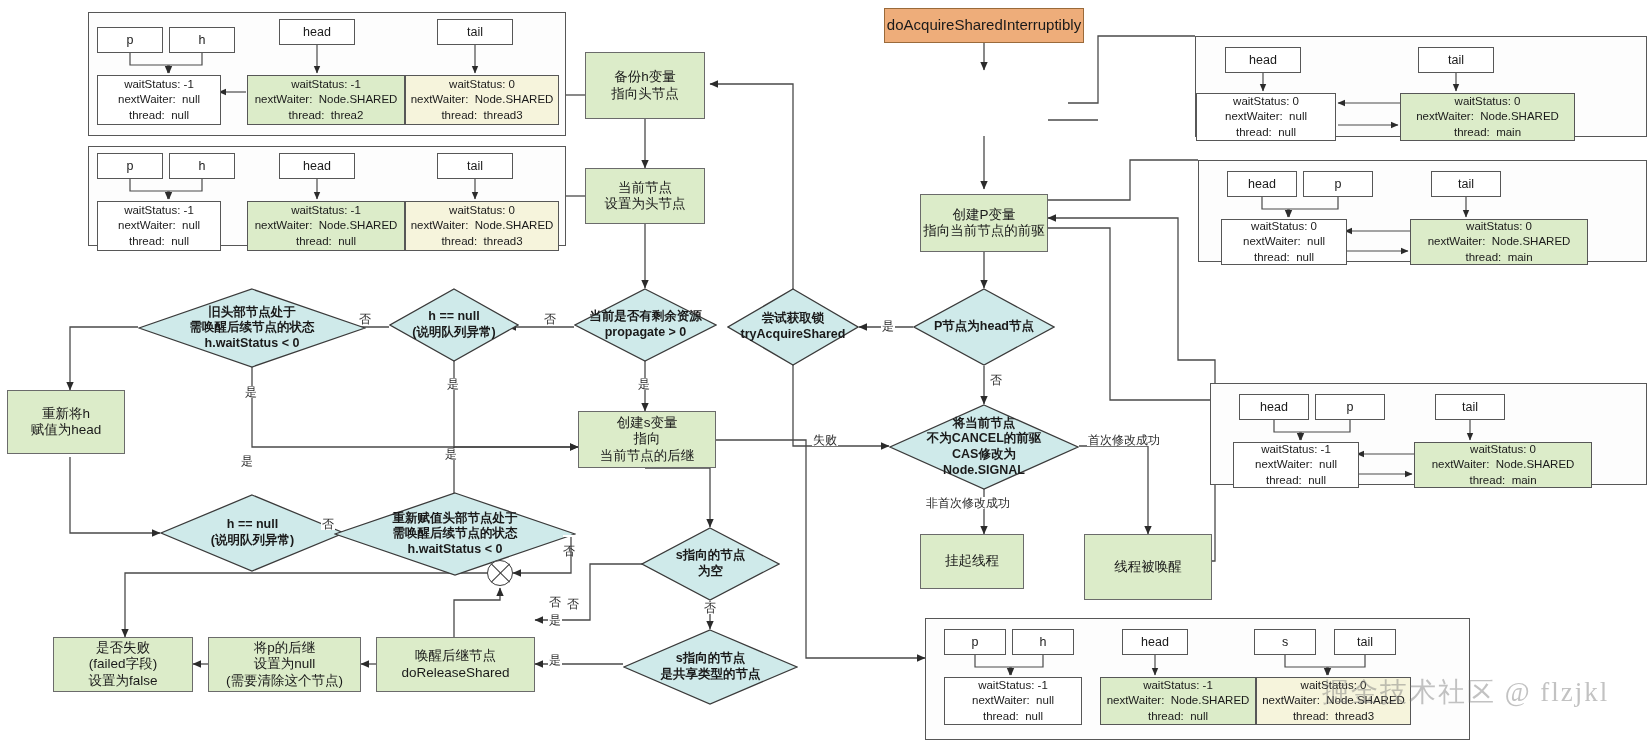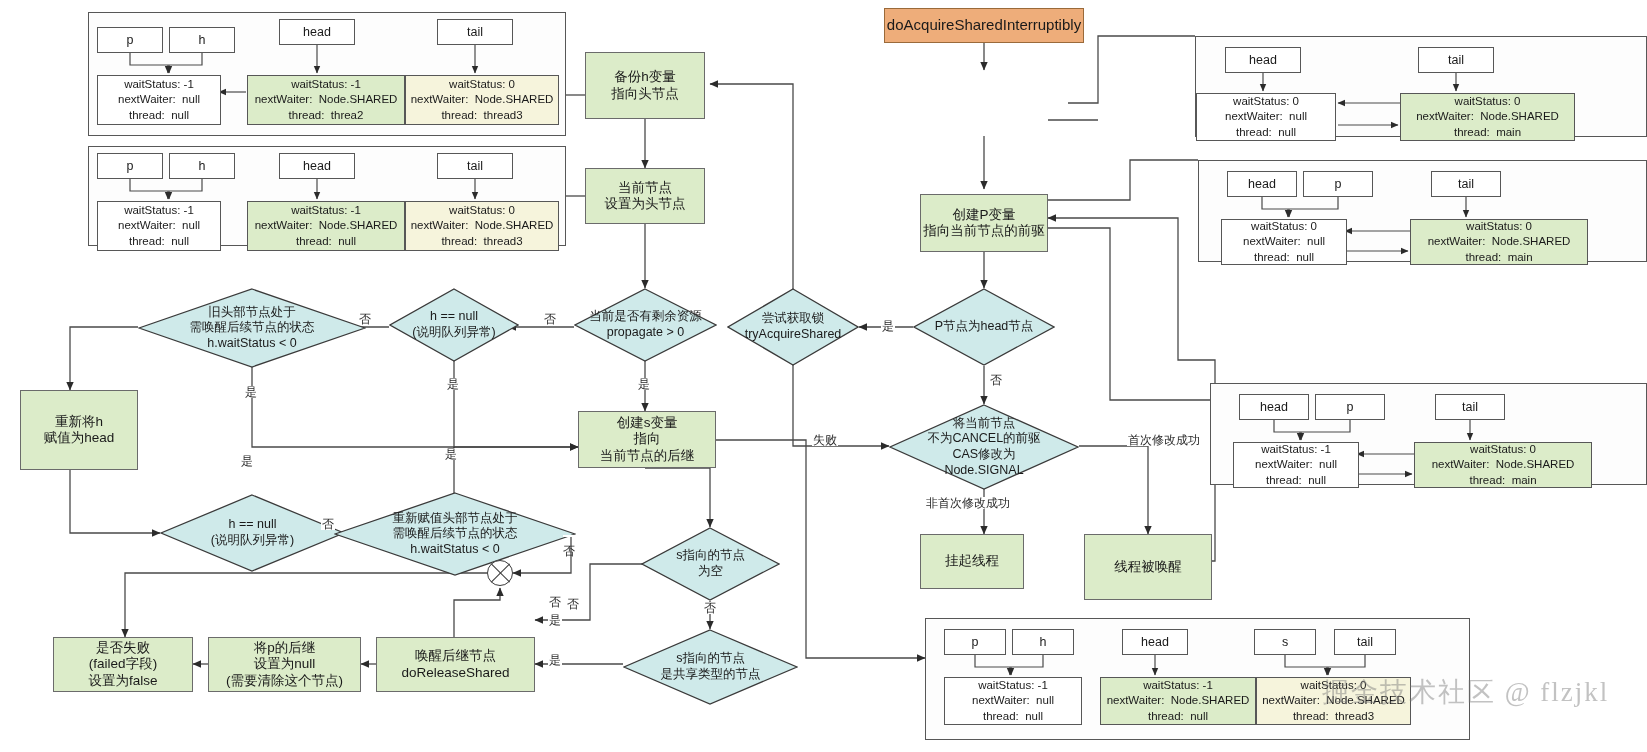--- a/index.html
+++ b/index.html
@@ -45,20 +45,21 @@
   }
   .proc-start {
     background: #eead7a;
     border: 1px solid #9a6a3a;
     font-size: 15px;
   }
 
   .diamond-wrap {
     position: absolute;
     box-sizing: border-box;
+    font-weight: bold;
   }
   .diamond-shape {
     position: absolute;
     left: 0; top: 0;
     width: 100%;
     height: 100%;
   }
   .diamond-label {
     position: absolute;
     left: 0; top: 0;
@@ -459,21 +460,21 @@
   <div class="node proc" style="left:1084px; top:534px; width:128px; height:66px;">线程被唤醒</div>
 
   <div class="node proc" style="left:585px; top:52px; width:120px; height:67px;">备份h变量
 指向头节点</div>
   <div class="node proc" style="left:585px; top:168px; width:120px; height:56px;">当前节点
 设置为头节点</div>
   <div class="node proc" style="left:578px; top:411px; width:138px; height:57px;">创建s变量
 指向
 当前节点的后继</div>
 
-  <div class="node proc" style="left:20px; top:390px; width:118px; height:80px;text-align:center;">重新将h
+  <div class="node proc" style="left:7px; top:390px; width:118px; height:64px;text-align:center;">重新将h
 赋值为head</div>
   <div class="node proc" style="left:376px; top:637px; width:159px; height:55px;">唤醒后继节点
 doReleaseShared</div>
   <div class="node proc" style="left:208px; top:637px; width:153px; height:55px;">将p的后继
 设置为null
 (需要清除这个节点)</div>
   <div class="node proc" style="left:53px; top:637px; width:140px; height:55px;">是否失败
 (failed字段)
 设置为false</div>
 
@@ -558,21 +559,21 @@
     </svg>
     <div class="diamond-label">s指向的节点
 是共享类型的节点</div>
   </div>
 
   <div class="merge" style="left:487px; top:560px;"></div>
 
   <div class="elabel" style="left:881px; top:320px;">是</div>
   <div class="elabel" style="left:989px; top:374px;">否</div>
   <div class="elabel" style="left:812px; top:434px;">失败</div>
-  <div class="elabel" style="left:1087px; top:434px;margin-left:40px;">首次修改成功</div>
+  <div class="elabel" style="left:1087px; top:434px;">首次修改成功</div>
   <div class="elabel" style="left:925px; top:497px;">非首次修改成功</div>
 
   <div class="elabel" style="left:637px; top:378px;">是</div>
   <div class="elabel" style="left:543px; top:313px;">否</div>
   <div class="elabel" style="left:358px; top:313px;">否</div>
   <div class="elabel" style="left:446px; top:378px;">是</div>
   <div class="elabel" style="left:244px; top:386px;">是</div>
   <div class="elabel" style="left:240px; top:455px;">是</div>
   <div class="elabel" style="left:444px; top:448px;">是</div>
   <div class="elabel" style="left:321px; top:518px;">否</div>

